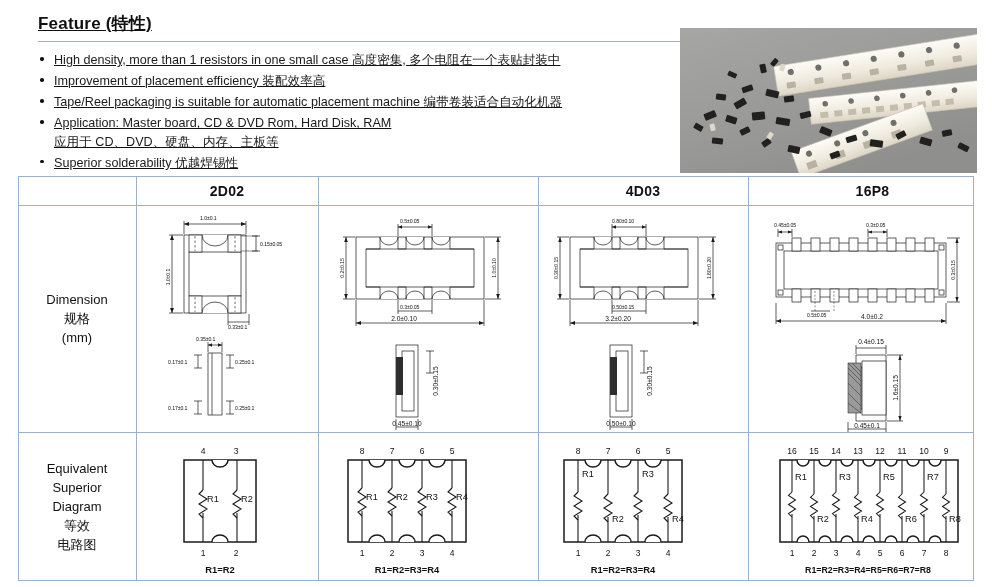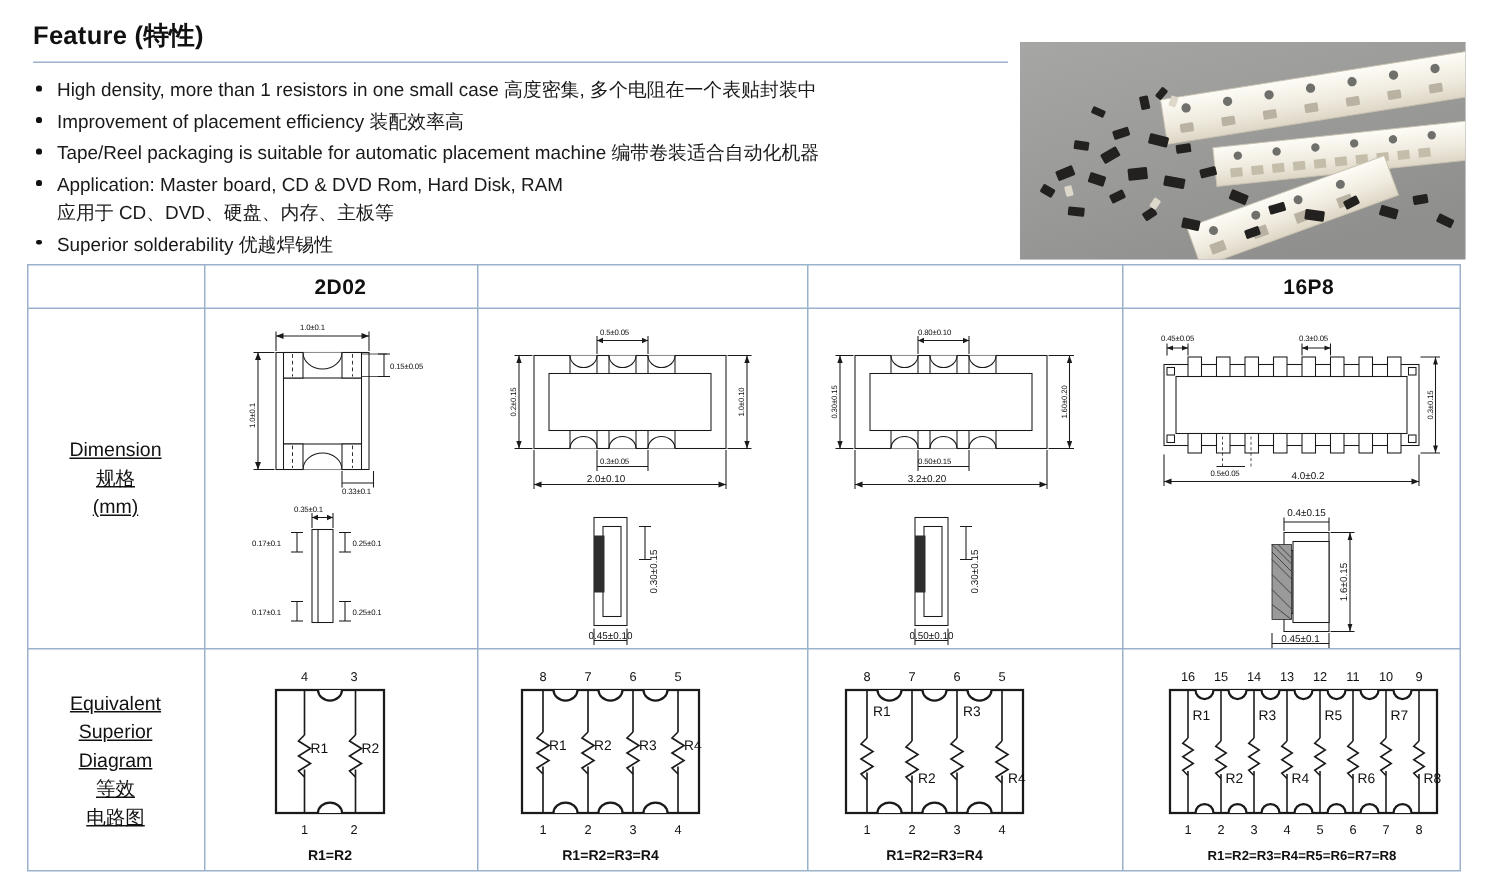--- a/index.html
+++ b/index.html
@@ -7,39 +7,39 @@
   body {
     width: 992px; height: 587px;
     background: #ffffff;
     font-family: "Liberation Sans", sans-serif;
     color: #111;
     overflow: hidden;
   }
   .page { position: relative; width: 992px; height: 587px; }
 
   
-  .feature-wrap { position: absolute; left: 0; top: 0; width: 680px; height: 178px; padding: 10px 0 0 22px; }
+  .feature-wrap { position: absolute; left: 0; top: 0; width: 680px; height: 178px; padding: 10px 0 0 38px; text-decoration: underline; }
   .feature-title { font-size: 17px; font-weight: 600; letter-spacing: .2px; color: #111; margin: 2px 0 6px 0; }
   .title-rule { width: 650px; height: 1px; background: #9bb2cc; margin: 2px 0 9px 0; }
   ul.features { list-style: none; margin: 0; padding: 0; }
   ul.features li { position: relative; padding-left: 16px; font-size: 12.6px; line-height: 18.6px; color: #1a1a1a; margin-bottom: 2.5px; }
   ul.features li .bullet { position: absolute; left: 2px; top: 6px; width: 3.5px; height: 3.5px; background: #111; border-radius: 50%; }
   ul.features li .sub { display: block; padding-left: 0; }
 
   
   .photo { position: absolute; left: 680px; top: 28px; width: 297px; height: 145px; overflow: hidden; background: #9a9a99; }
   .photo svg { display: block; }
 
   
   .tbl { position: absolute; left: 18px; top: 176px; width: 844px; height: 405px; border-collapse: collapse; }
   .tbl .grid { position: absolute; inset: 0; }
   .hline { position: absolute; height: 1px; background: #9bb2cc; left: 0; width: 956px; }
   .vline { position: absolute; width: 1px; background: #9bb2cc; top: 0; }
   .hdr-cell { position: absolute; top: 0; height: 29px; display: flex; align-items: center; justify-content: center; font-size: 14px; font-weight: 600; color: #111; letter-spacing: .3px; }
-  .rowlabel { position: absolute; display: flex; flex-direction: column; align-items: center; justify-content: center; text-align: center; font-size: 13px; line-height: 19px; color: #111; text-decoration: underline; }
+  .rowlabel { position: absolute; display: flex; flex-direction: column; align-items: center; justify-content: center; text-align: center; font-size: 13px; line-height: 19px; color: #111; }
   .rowlabel span { display: block; }
   .cell { position: absolute; overflow: hidden; }
   .cell svg { display: block; margin: 0 auto; }
 
   text { font-family: "Liberation Sans", sans-serif; fill: #111; }
   .dim { font-size: 5.2px; letter-spacing: -.1px; }
   .dim-lg { font-size: 6.6px; }
   .pin { font-size: 8.5px; }
   .rlab { font-size: 9.2px; }
   .eq { font-size: 9.4px; font-weight: 600; }
@@ -201,20 +201,21 @@
       <div class="vline" style="left:0px;height:404px"></div>
       <div class="vline" style="left:118px;height:404px"></div>
       <div class="vline" style="left:300px;height:404px"></div>
       <div class="vline" style="left:520px;height:404px"></div>
       <div class="vline" style="left:730px;height:404px"></div>
       <div class="vline" style="left:955px;height:404px"></div>
     </div>
 
     <div class="hdr-cell" style="left:0px;width:118px"></div>
     <div class="hdr-cell" style="left:118px;width:182px">2D02</div>
+    <div class="hdr-cell" style="left:520px;width:210px">4D03</div>
     <div class="hdr-cell" style="left:742px;width:225px">16P8</div>
 
     <div class="rowlabel" style="left:0px;top:29px;width:118px;height:227px">
       <span>Dimension</span>
       <span>规格</span>
       <span>(mm)</span>
     </div>
 
     <div class="rowlabel" style="left:0px;top:256px;width:118px;height:148px">
       <span>Equivalent</span>

